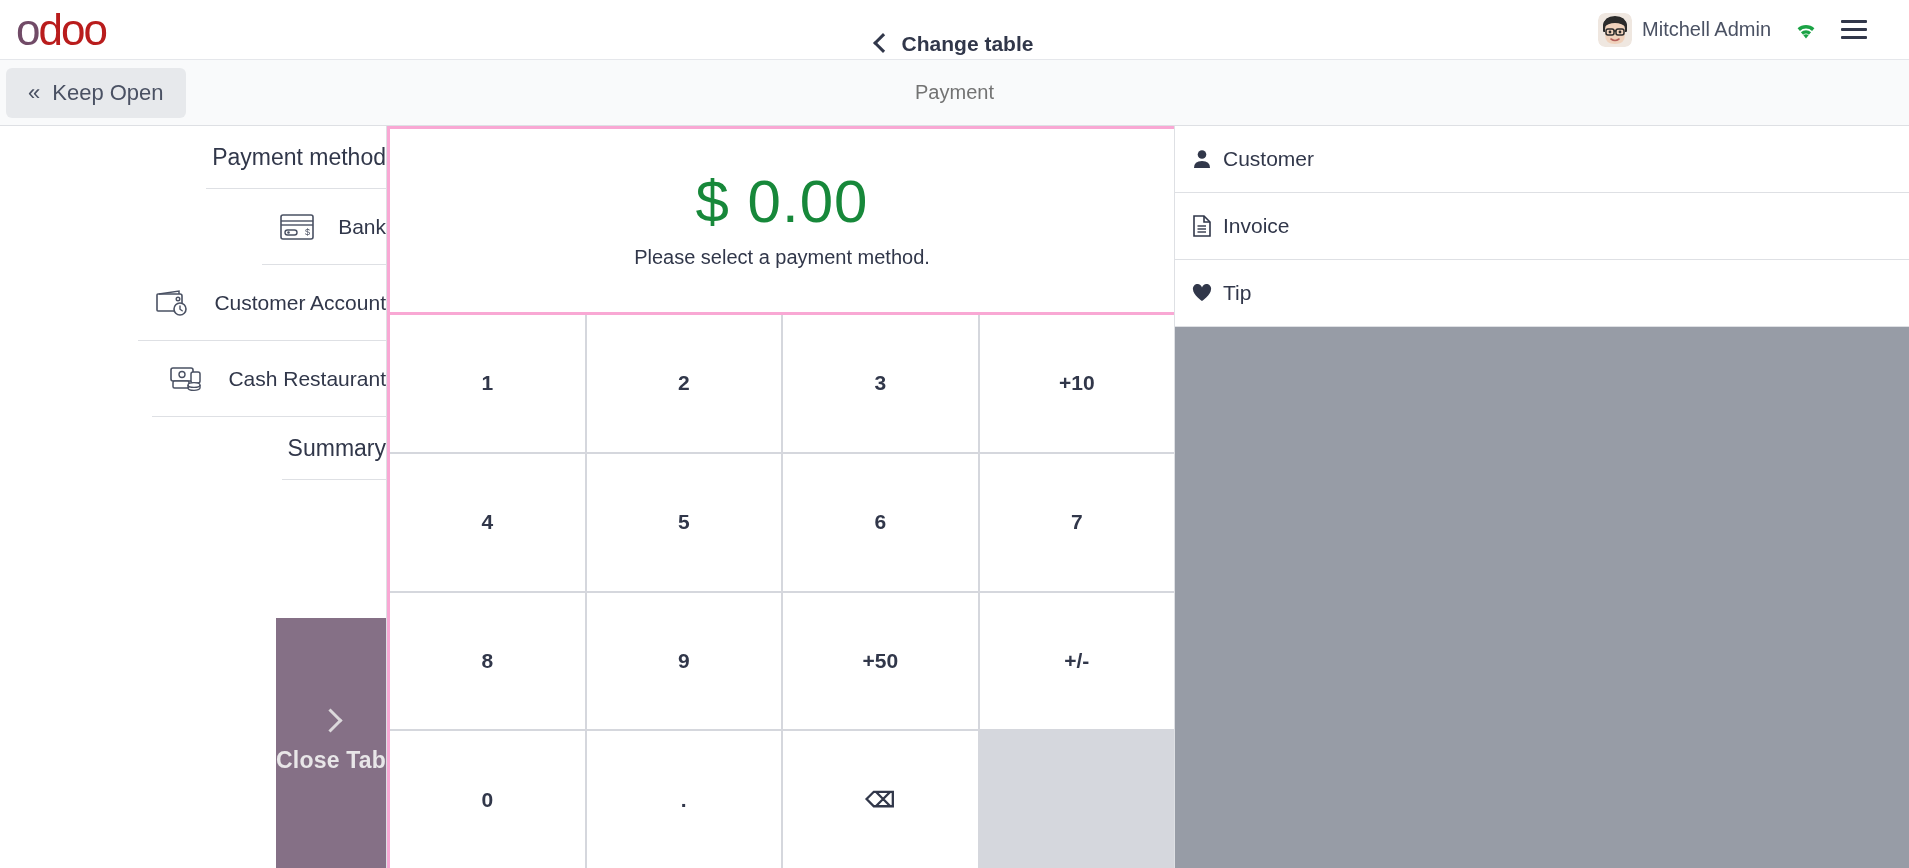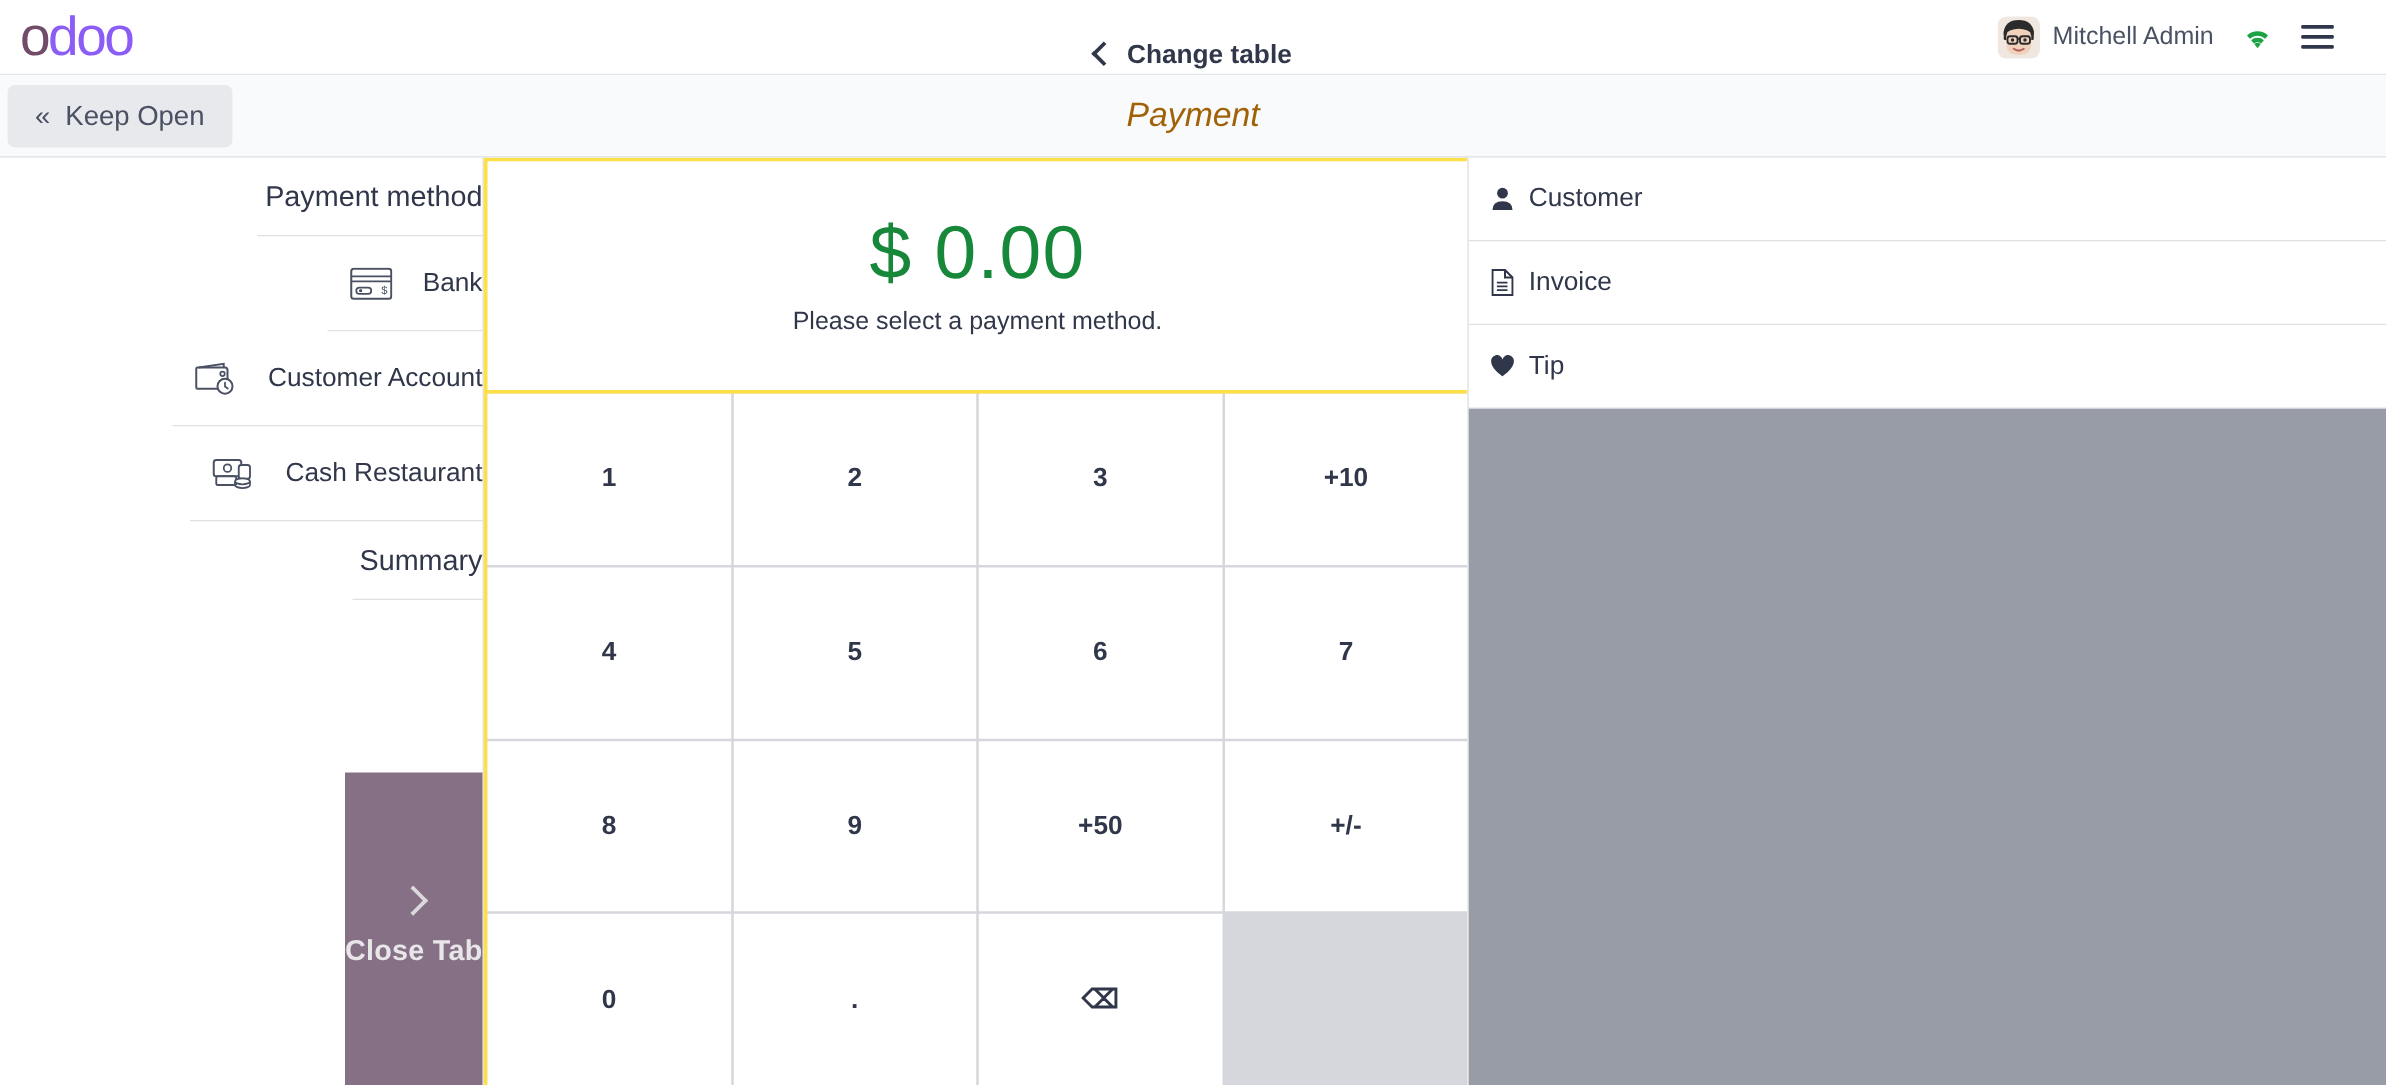--- a/index.html
+++ b/index.html
@@ -16,21 +16,21 @@
   .navbar {
     height: 60px; min-height: 60px;
     display: flex; align-items: center;
     background: #ffffff;
     border-bottom: 1px solid #e5e7eb;
     position: relative;
   }
   .nav-left { display: flex; align-items: center; padding-left: 16px; width: 420px; }
   .odoo-logo { display: flex; align-items: baseline; font-size: 44px; letter-spacing: -2px; line-height: 1; }
   .odoo-logo .o1 { color: #714b67; font-weight: 400; }
-  .odoo-logo .rest { color: #8b5cf6; font-weight: 400; }
+  .odoo-logo .rest { color: #b91c1c; font-weight: 400; }
   .nav-center {
     position: absolute; left: 0; right: 0; top: 0; bottom: 0;
     display: flex; align-items: center; justify-content: center;
     pointer-events: none;
   }
   .change-table {
     display: flex; align-items: center; gap: 12px;
     font-size: 21px; font-weight: bold; color: #31374a;
     pointer-events: auto; cursor: pointer; margin-top: 28px;
   }
@@ -62,23 +62,22 @@
     border: none; border-radius: 6px;
     padding: 12px 22px;
     font-size: 22px; color: #4a5163;
     font-family: inherit;
     display: flex; align-items: center; gap: 12px;
     cursor: pointer;
   }
   .subbar-title {
     position: absolute; left: 0; right: 0;
     text-align: center;
-    font-size: 27px; color: #a16207;
+    font-size: 20px; color: #737373;
     pointer-events: none;
-    font-style: italic;
   }
 
   
   .body { flex: 1; display: flex; min-height: 0; }
 
   
   .leftcol {
     width: 387px; min-width: 387px;
     display: flex; flex-direction: column;
     background: #ffffff;
@@ -109,21 +108,21 @@
     color: #e8e6e8;
   }
   .chev-right { width: 17px; height: 17px;
     border-right: 3px solid #dcd9dc; border-top: 3px solid #dcd9dc;
     transform: rotate(45deg); }
   .close-tab-label { font-size: 23px; font-weight: bold; letter-spacing: .2px; }
 
   
   .centercol {
     width: 787px; min-width: 787px;
-    background: #fde047;
+    background: #f9a8d4;
     display: flex; flex-direction: column;
     padding: 3px 0 0 3px;
   }
   .amount-panel {
     background: #ffffff;
     height: 183px; min-height: 183px;
     display: flex; flex-direction: column;
     align-items: center; justify-content: center;
     gap: 14px;
     margin-bottom: 3px;

